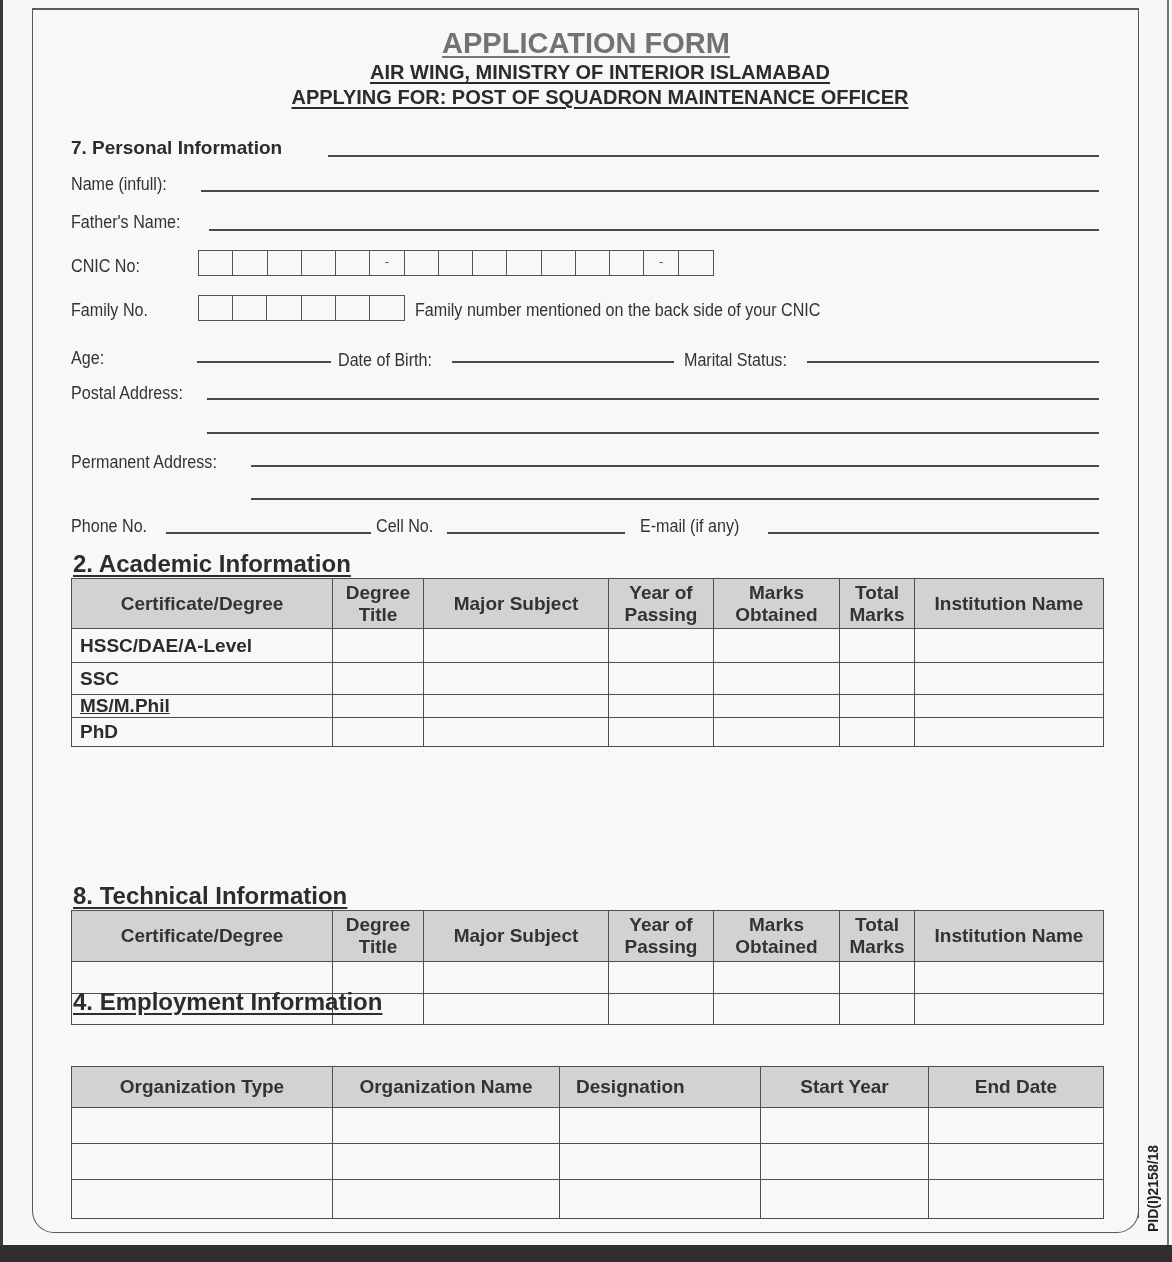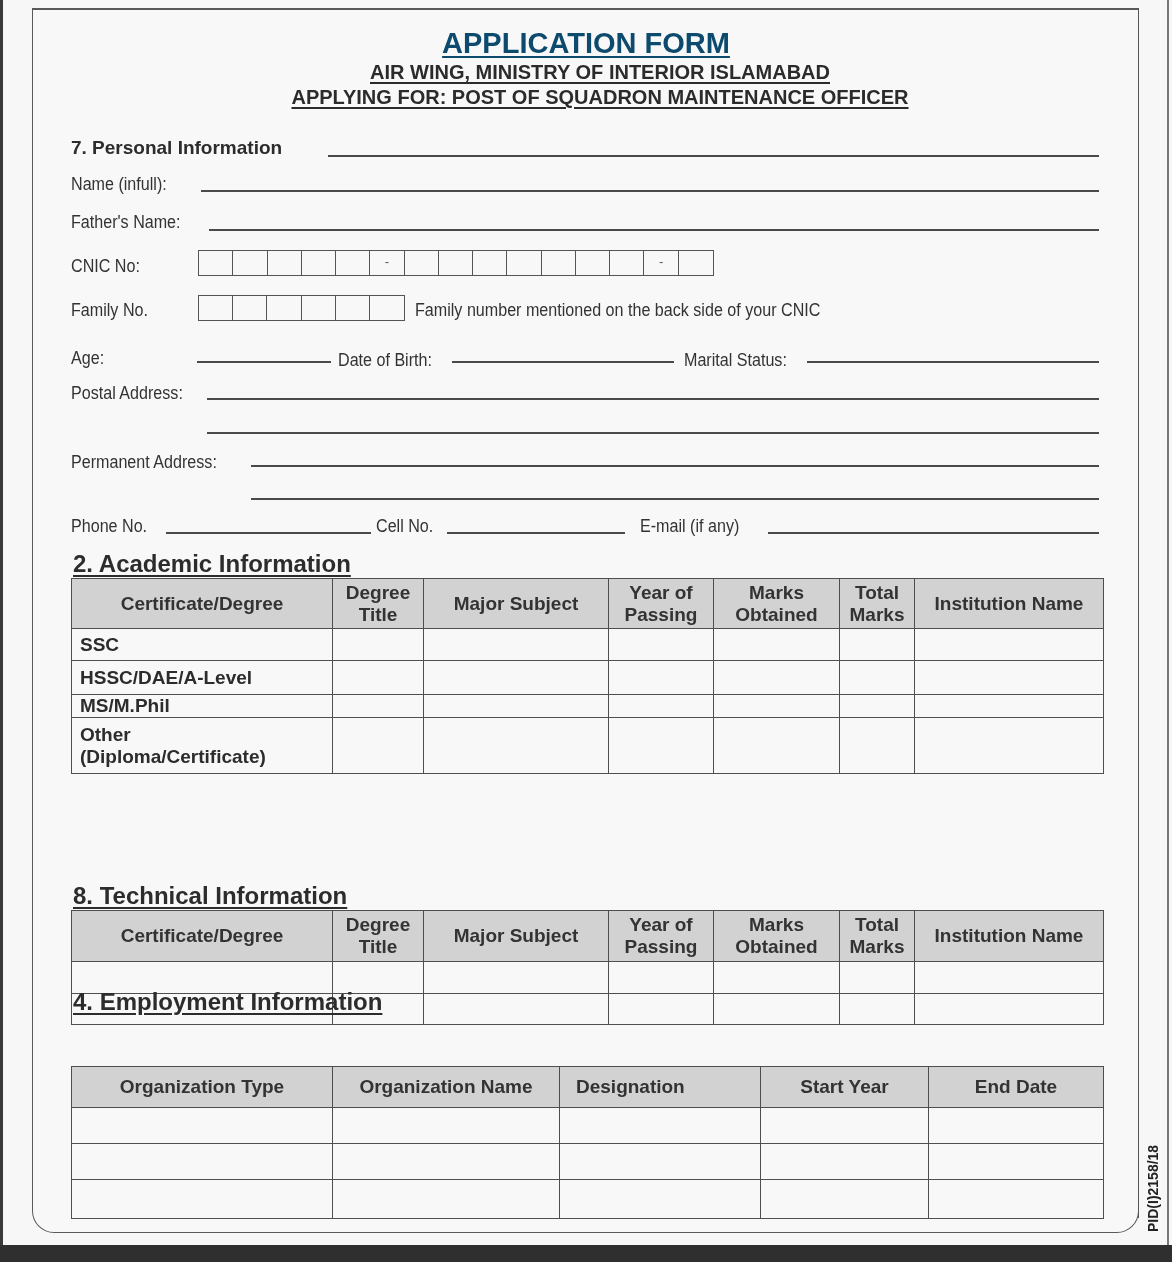--- a/index.html
+++ b/index.html
@@ -12,21 +12,21 @@
 
   .frame {
     position: absolute; left: 32px; top: 8px; width: 1107px; height: 1225px;
     border: 1.5px solid #5a5a5a; border-top-width: 2px;
     border-bottom-left-radius: 22px; border-bottom-right-radius: 22px;
     background: #f8f8f8;
   }
   .frame-right-shadow { position:absolute; left:1138px; top:8px; width:1px; height:1210px; background:#555; }
 
   .title-block { position: absolute; left: 0; top: 26px; width: 1172px; text-align: center; }
-  .title-main { font-size: 29px; font-weight: bold; text-decoration: underline; text-decoration-thickness: 2px; text-underline-offset: 3px; line-height: 34px; color: #0c4a6e; }
+  .title-main { font-size: 29px; font-weight: bold; text-decoration: underline; text-decoration-thickness: 2px; text-underline-offset: 3px; line-height: 34px; color: #737373; }
   .title-sub { font-size: 20px; font-weight: bold; text-decoration: underline; text-underline-offset: 3px; line-height: 25px; color: #2b2b2b; padding-left: 28px; }
 
   .abs { position: absolute; }
   .lbl { font-size: 17.5px; color: #333; white-space: nowrap; transform: scaleX(0.92); transform-origin: left center; }
   .lbl-bold { font-size: 19px; font-weight: bold; color: #2c2c2c; white-space: nowrap; }
   .line { position: absolute; height: 1.5px; background: #4a4a4a; }
 
   .boxes { position: absolute; display: flex; border: 1.2px solid #555; height: 26px; }
   .boxes .cell { width: 34.3px; height: 100%; border-right: 1.2px solid #555; font-size: 13px; color: #555; text-align: center; line-height: 22px; }
   .boxes .cell:last-child { border-right: none; }
@@ -131,49 +131,49 @@
       <th>Certificate/Degree</th>
       <th>Degree Title</th>
       <th>Major Subject</th>
       <th>Year of Passing</th>
       <th>Marks Obtained</th>
       <th>Total Marks</th>
       <th>Institution Name</th>
     </tr>
   </thead>
   <tbody>
+    <tr style="height:34px;">
+      <td>HSSC/DAE/A-Level</td>
+      <td></td>
+      <td></td>
+      <td></td>
+      <td></td>
+      <td></td>
+      <td></td>
+    </tr>
     <tr style="height:32px;">
       <td>SSC</td>
       <td></td>
       <td></td>
       <td></td>
       <td></td>
       <td></td>
       <td></td>
     </tr>
-    <tr style="height:34px;">
-      <td>HSSC/DAE/A-Level</td>
-      <td></td>
-      <td></td>
-      <td></td>
-      <td></td>
-      <td></td>
-      <td></td>
-    </tr>
-    <tr style="height:18px;">
+    <tr style="height:18px;text-decoration:underline;">
       <td>MS/M.Phil</td>
       <td></td>
       <td></td>
       <td></td>
       <td></td>
       <td></td>
       <td></td>
     </tr>
-    <tr style="height:56px;">
-      <td style="padding-right:30px;">Other (Diploma/Certificate)</td>
+    <tr style="height:29px;">
+      <td>PhD</td>
       <td></td>
       <td></td>
       <td></td>
       <td></td>
       <td></td>
       <td></td>
     </tr>
   </tbody>
 </table>
 

